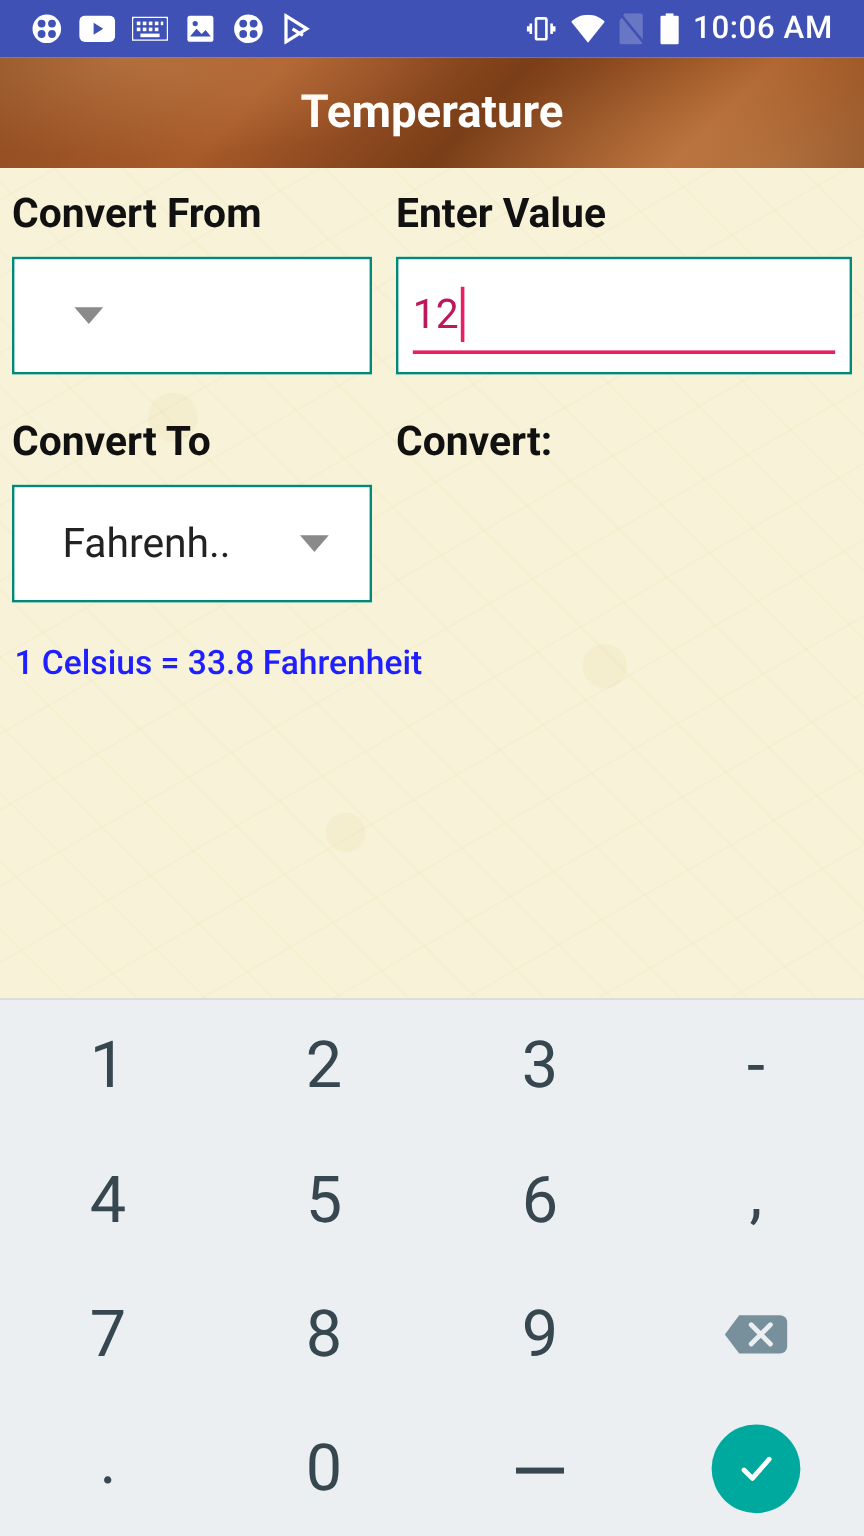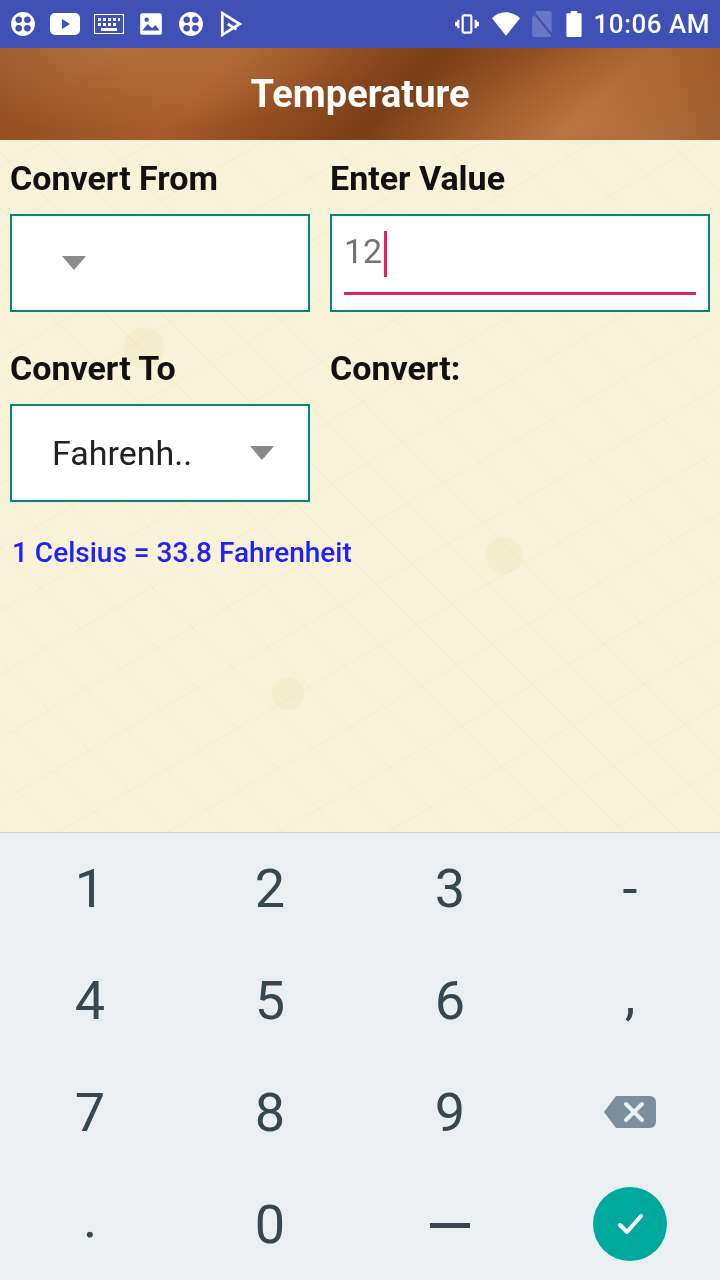--- a/index.html
+++ b/index.html
@@ -6,21 +6,21 @@
   html, body { width: 720px; height: 1280px; font-family: Roboto, Arial, sans-serif; overflow: hidden; }
   body { display: flex; flex-direction: column; background: #f8f3d8; }
 
   
   .status-bar {
     height: 48px;
     background: #3f51b5;
     color: #fff;
     display: flex;
     align-items: center;
-    padding: 0 10px;
+    padding: 0 26px;
     font-size: 28px;
   }
   .status-left { display: flex; gap: 14px; align-items: center; }
   .status-left svg, .status-right svg { fill: #fff; }
   .status-right { margin-left: auto; display: flex; gap: 12px; align-items: center; }
   .status-time { font-size: 26px; font-weight: 500; letter-spacing: 0.5px; }
 
   
   .title-bar {
     height: 92px;
@@ -80,22 +80,22 @@
     border-left: 12px solid transparent;
     border-right: 12px solid transparent;
     border-top: 14px solid #8a8a8a;
     margin-left: 10px; margin-right: 20px;
   }
 
   .value-box { padding:0 12px; }
   .value-inner{
     flex:1; height:64px;
     border-bottom: 3px solid #e91e63;
-    display:flex; align-items:flex-start;
-    font-size:34px; color:#737373;
+    display:flex; align-items:center;
+    font-size:34px; color:#be185d;
     position:relative;
   }
   .cursor{
     width:3px; height:46px; background:#e91e63; margin-left:2px;
   }
 
   .result-box{ padding-left:10px; }
   .result-box .result-text{ font-size:34px; color:#222; }
 
   .second-row{ margin-top: 36px; }

